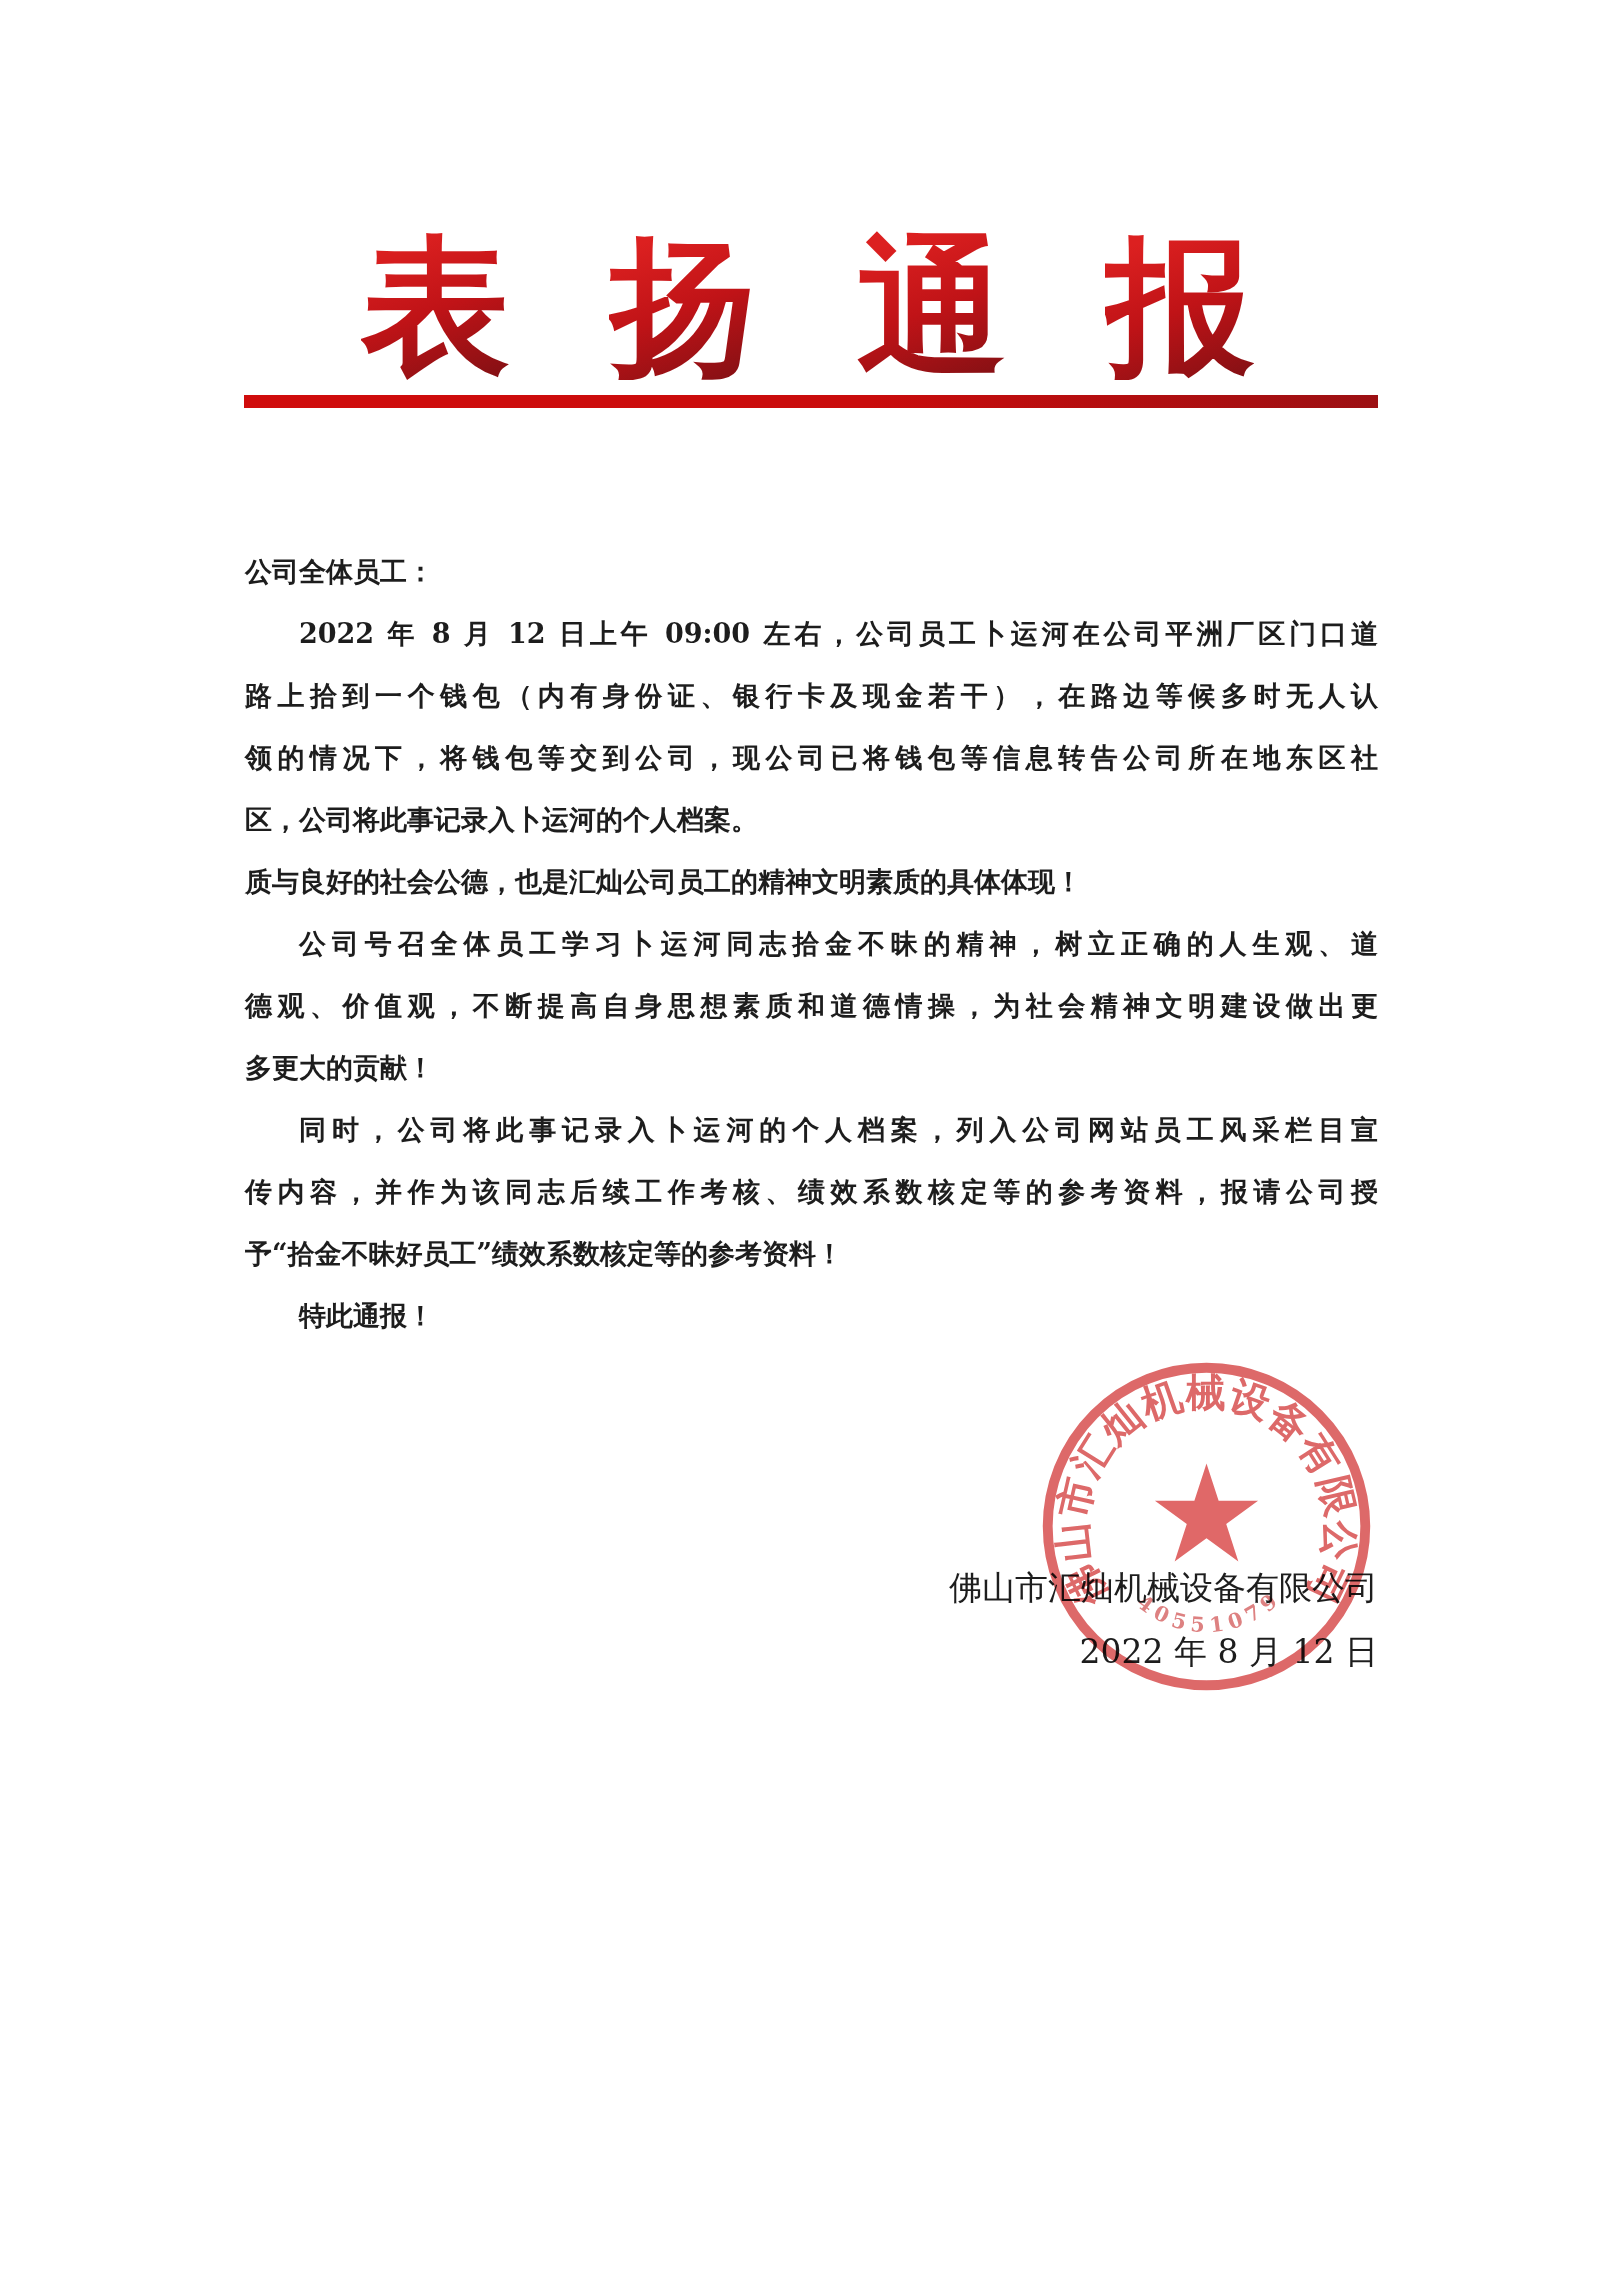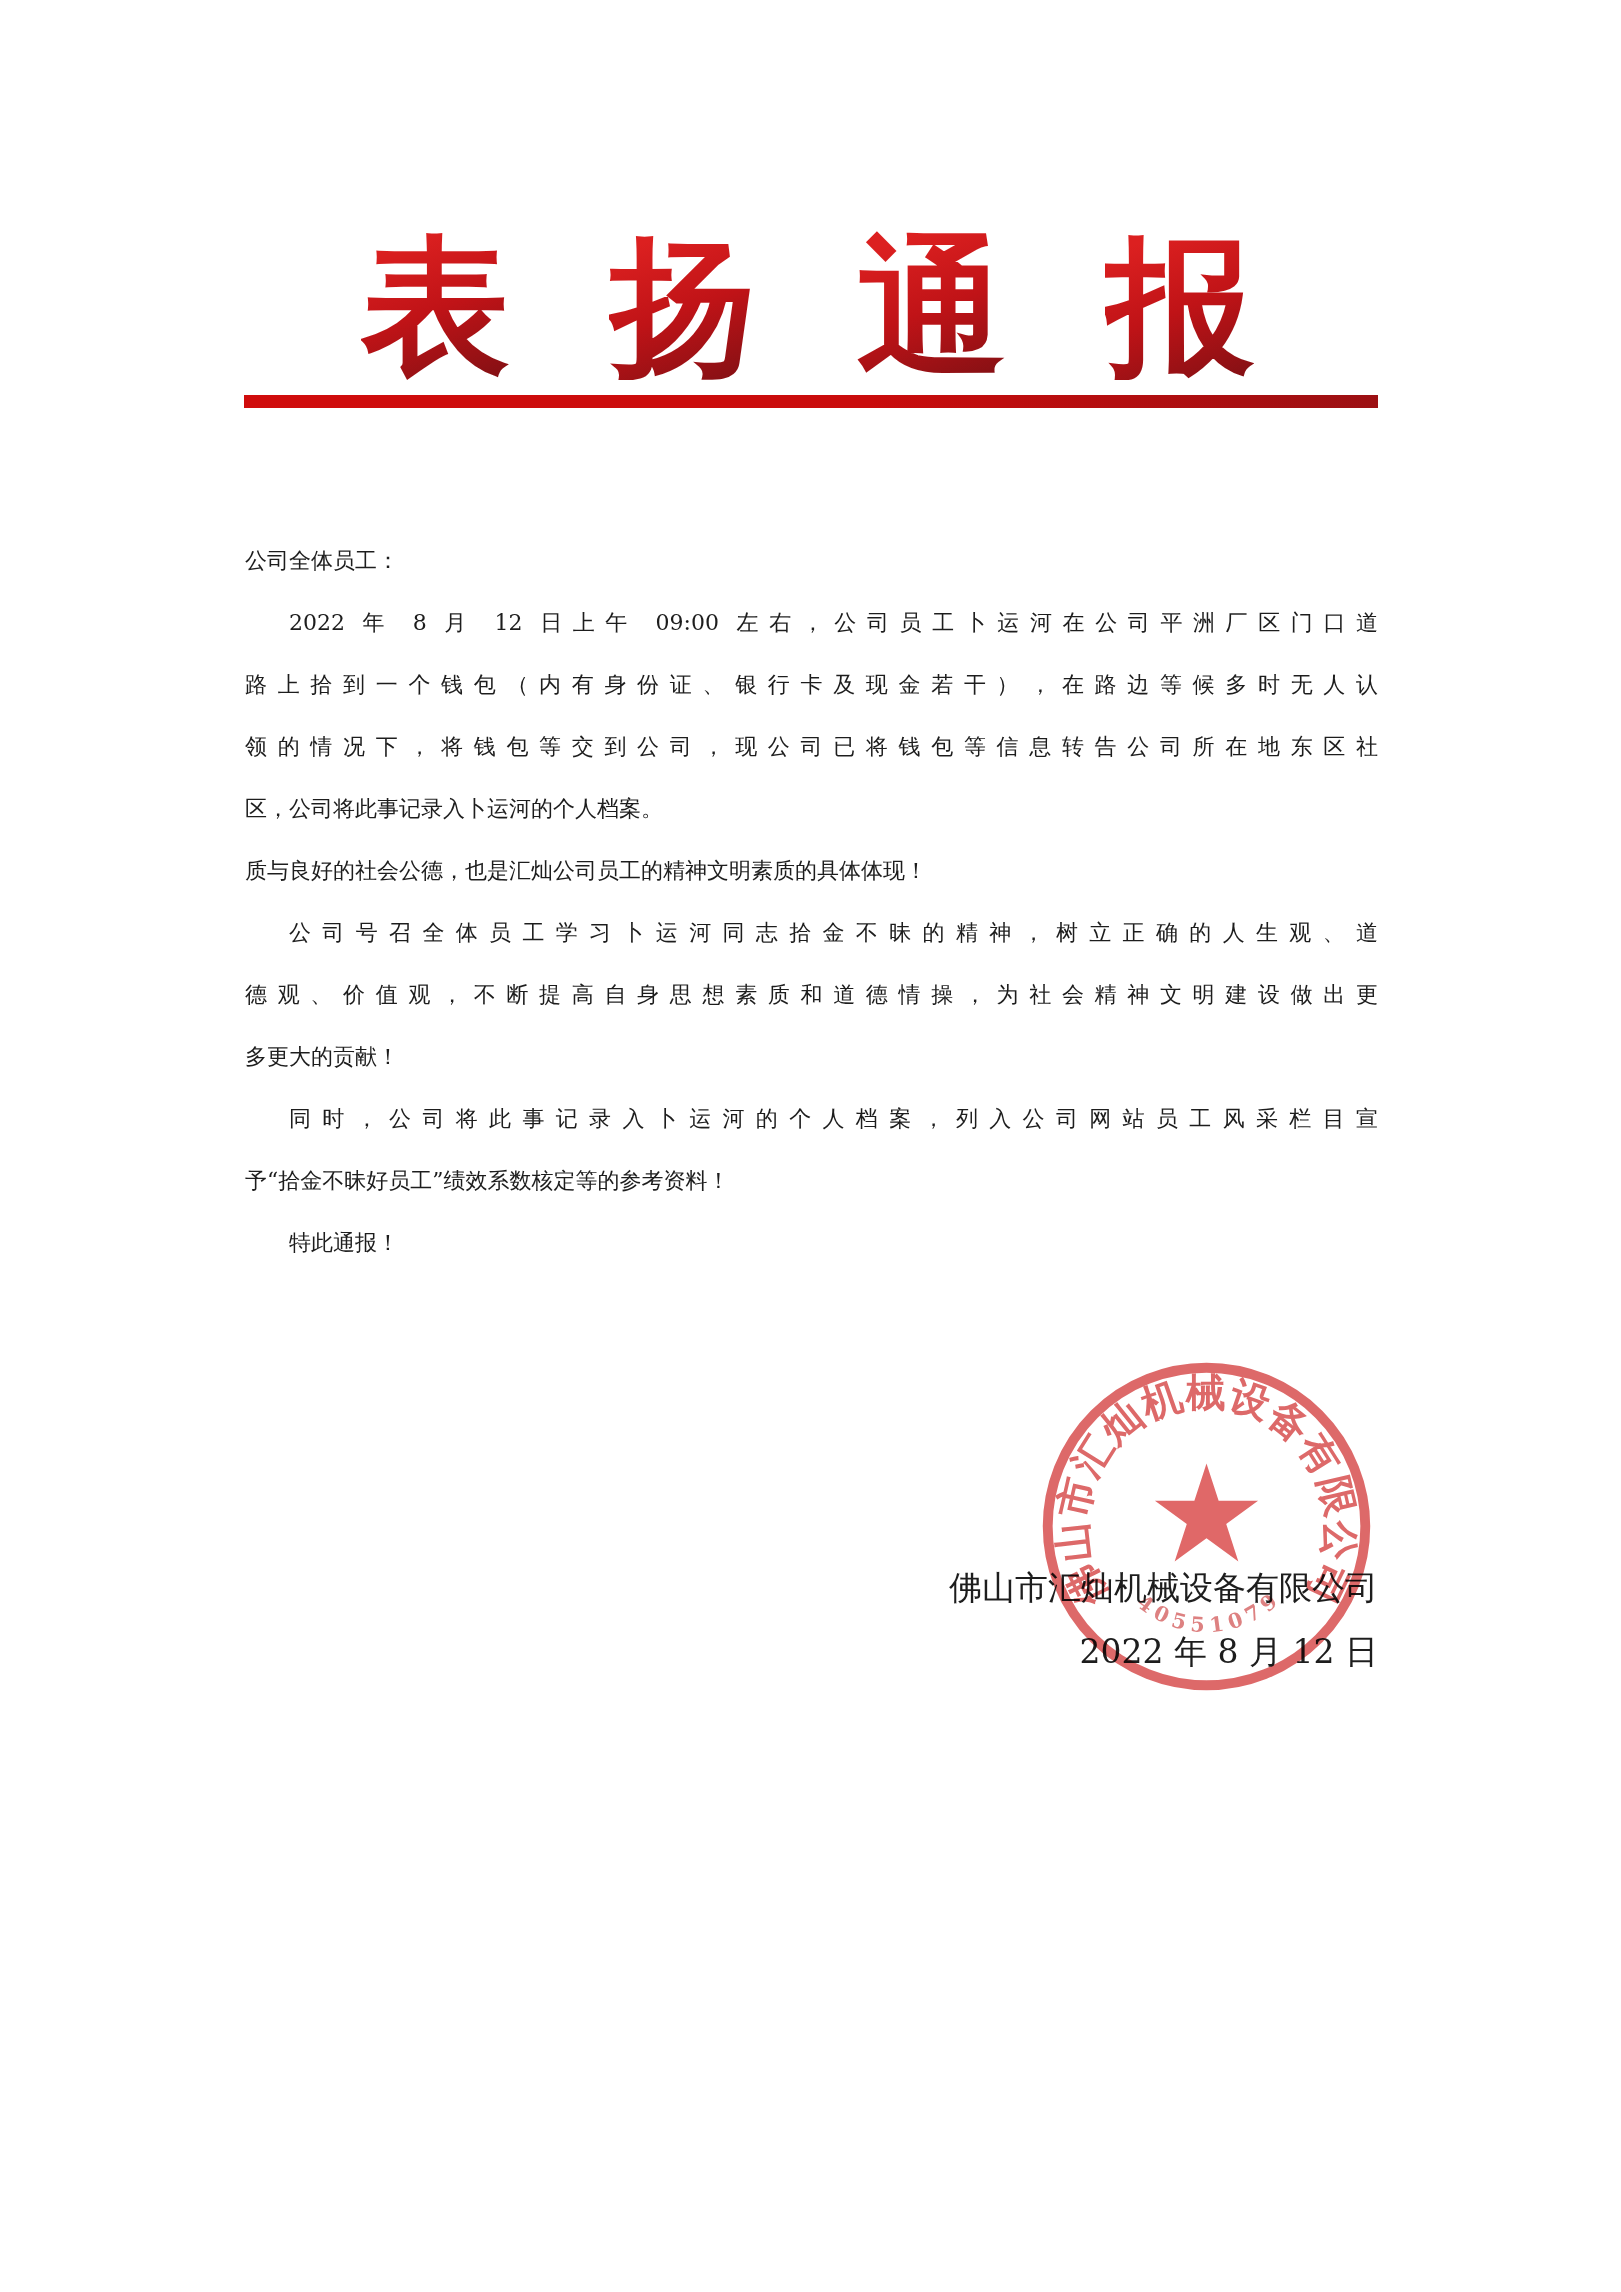--- a/index.html
+++ b/index.html
@@ -28,22 +28,22 @@
       -webkit-text-fill-color:transparent; color:transparent;
     }
   }
   .title-rule {
     position:absolute; left:244px; top:395px; width:1134px; height:12.7px;
     background:linear-gradient(90deg,#d00c0c,#c90c0c 55%,#9c1013);
   }
 
   
   .body-block {
-    position:absolute; left:245px; top:530px; width:1133px;
-    font-size:22px; color:#1d1d1d;
+    position:absolute; left:245px; top:541px; width:1133px;
+    font-size:27px; color:#1d1d1d;font-weight:bold;
   }
   .line {
     height:62px; line-height:62px;
     word-break:break-all;
   }
   .j   { text-align:justify; text-align-last:justify; }
   .ind { text-indent:2em; }
 
   
   .sig-block {
@@ -76,20 +76,21 @@
   <div class="line">公司全体员工：</div>
   <div class="line j ind">2022 年 8 月 12 日上午 09:00 左右，公司员工卜运河在公司平洲厂区门口道</div>
   <div class="line j">路上拾到一个钱包（内有身份证、银行卡及现金若干），在路边等候多时无人认</div>
   <div class="line j">领的情况下，将钱包等交到公司，现公司已将钱包等信息转告公司所在地东区社</div>
   <div class="line">区，公司将此事记录入卜运河的个人档案。</div>
   <div class="line">质与良好的社会公德，也是汇灿公司员工的精神文明素质的具体体现！</div>
   <div class="line j ind">公司号召全体员工学习卜运河同志拾金不昧的精神，树立正确的人生观、道</div>
   <div class="line j">德观、价值观，不断提高自身思想素质和道德情操，为社会精神文明建设做出更</div>
   <div class="line">多更大的贡献！</div>
   <div class="line j ind">同时，公司将此事记录入卜运河的个人档案，列入公司网站员工风采栏目宣</div>
+  <div class="line j">传内容，并作为该同志后续工作考核、绩效系数核定等的参考资料，报请公司授</div>
   <div class="line">予“拾金不昧好员工”绩效系数核定等的参考资料！</div>
   <div class="line ind">特此通报！</div>
 </div>
 
 <div class="sig-block">
   <div>佛山市汇灿机械设备有限公司</div>
   <div>2022 年 8 月 12 日</div>
 </div>
 
 <svg class="stamp" viewBox="0 0 362 362" aria-hidden="true">

